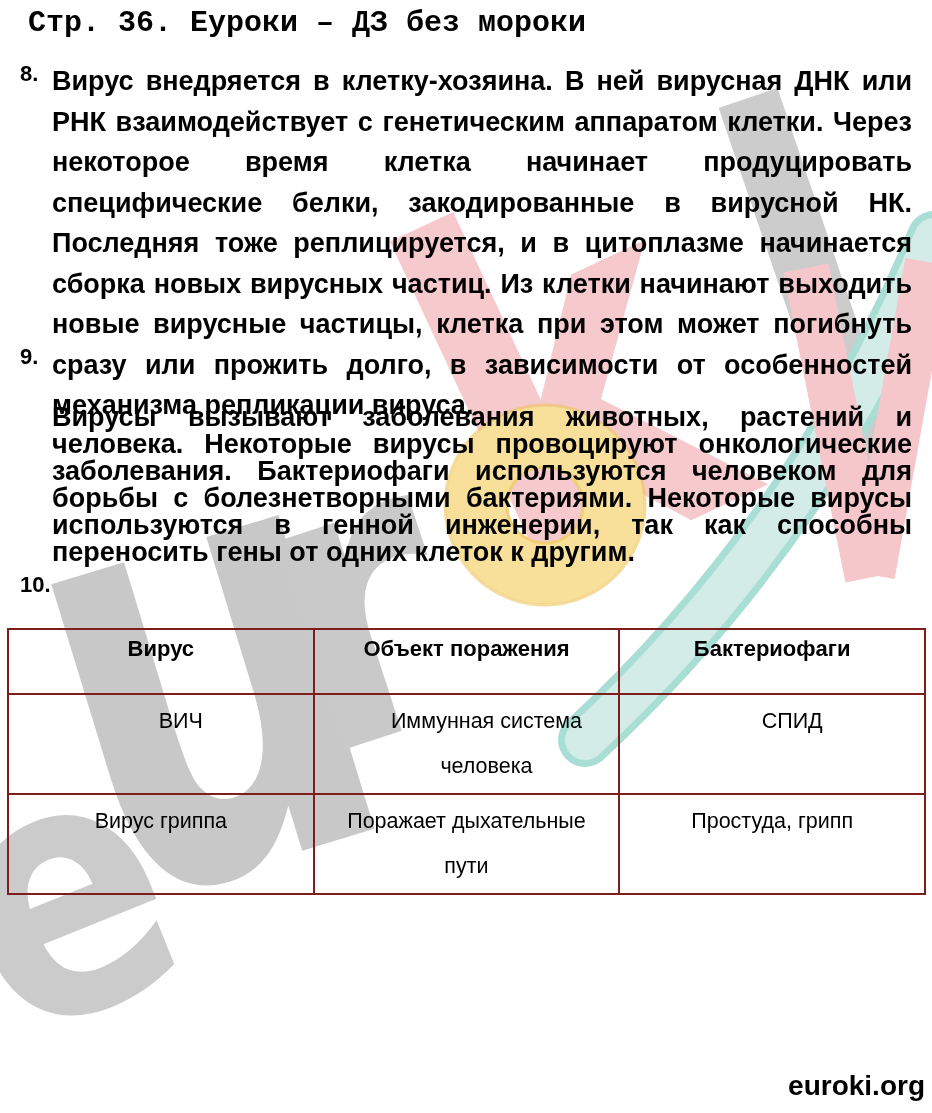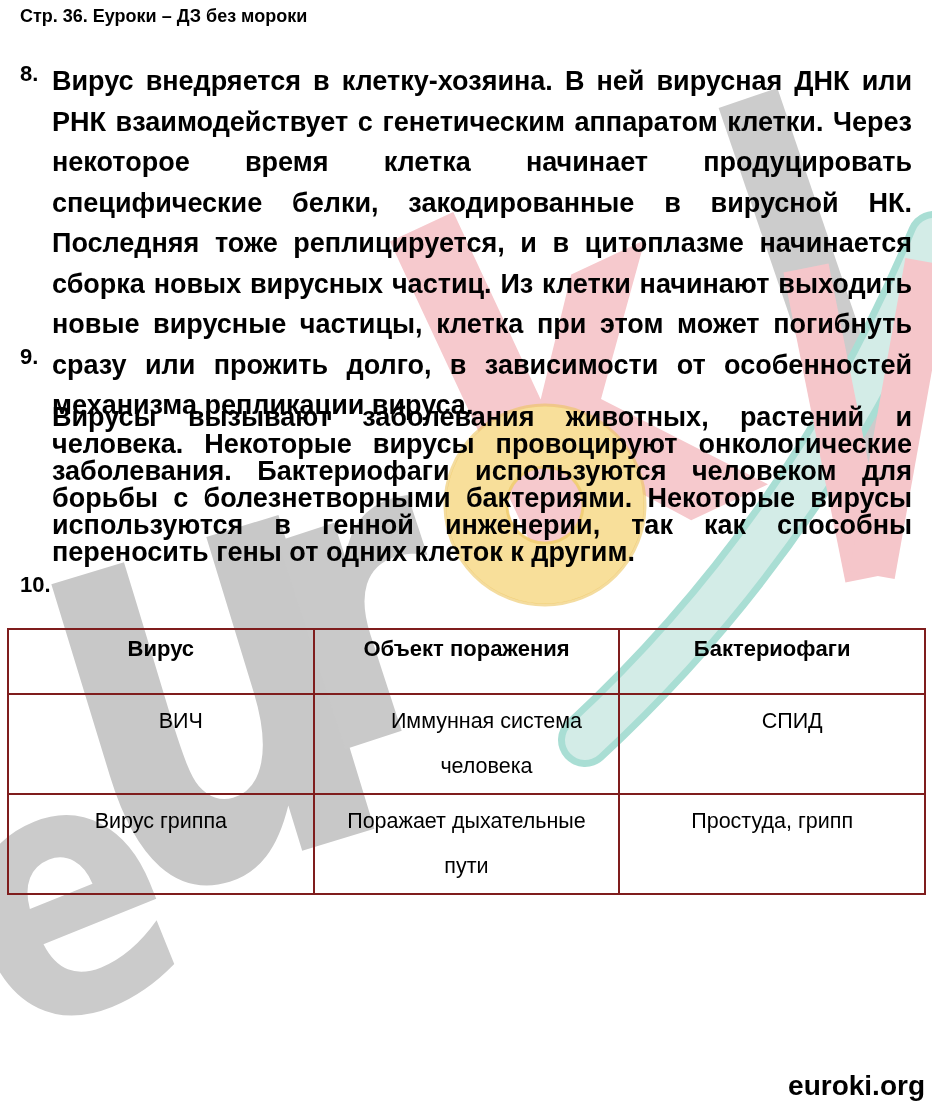--- a/index.html
+++ b/index.html
@@ -4,22 +4,22 @@
 <style>
   html,body{margin:0;padding:0;background:#ffffff;}
   .page{
     position:relative;width:932px;height:1113px;overflow:hidden;
     font-family:"Liberation Sans",sans-serif;color:#000;background:#ffffff;
   }
   .wm{position:absolute;left:0;top:0;z-index:0;}
   .content{position:absolute;left:0;top:0;width:932px;height:1113px;z-index:1;}
 
   .page-title{
-    position:absolute;left:20px;top:6px;
-    font-size:18px;font-weight:bold;white-space:nowrap;
+    position:absolute;left:28px;top:6px;
+    font-size:30px;font-weight:bold;white-space:nowrap;font-family:Liberation Mono, monospace;
   }
   .ans-num{
     position:absolute;left:20px;
     font-size:22px;font-weight:bold;
   }
   .para{
     position:absolute;left:52px;width:860px;
     font-size:27px;text-align:justify;font-weight:bold;
   }
   .para.p8{top:61px;line-height:40.5px;}

